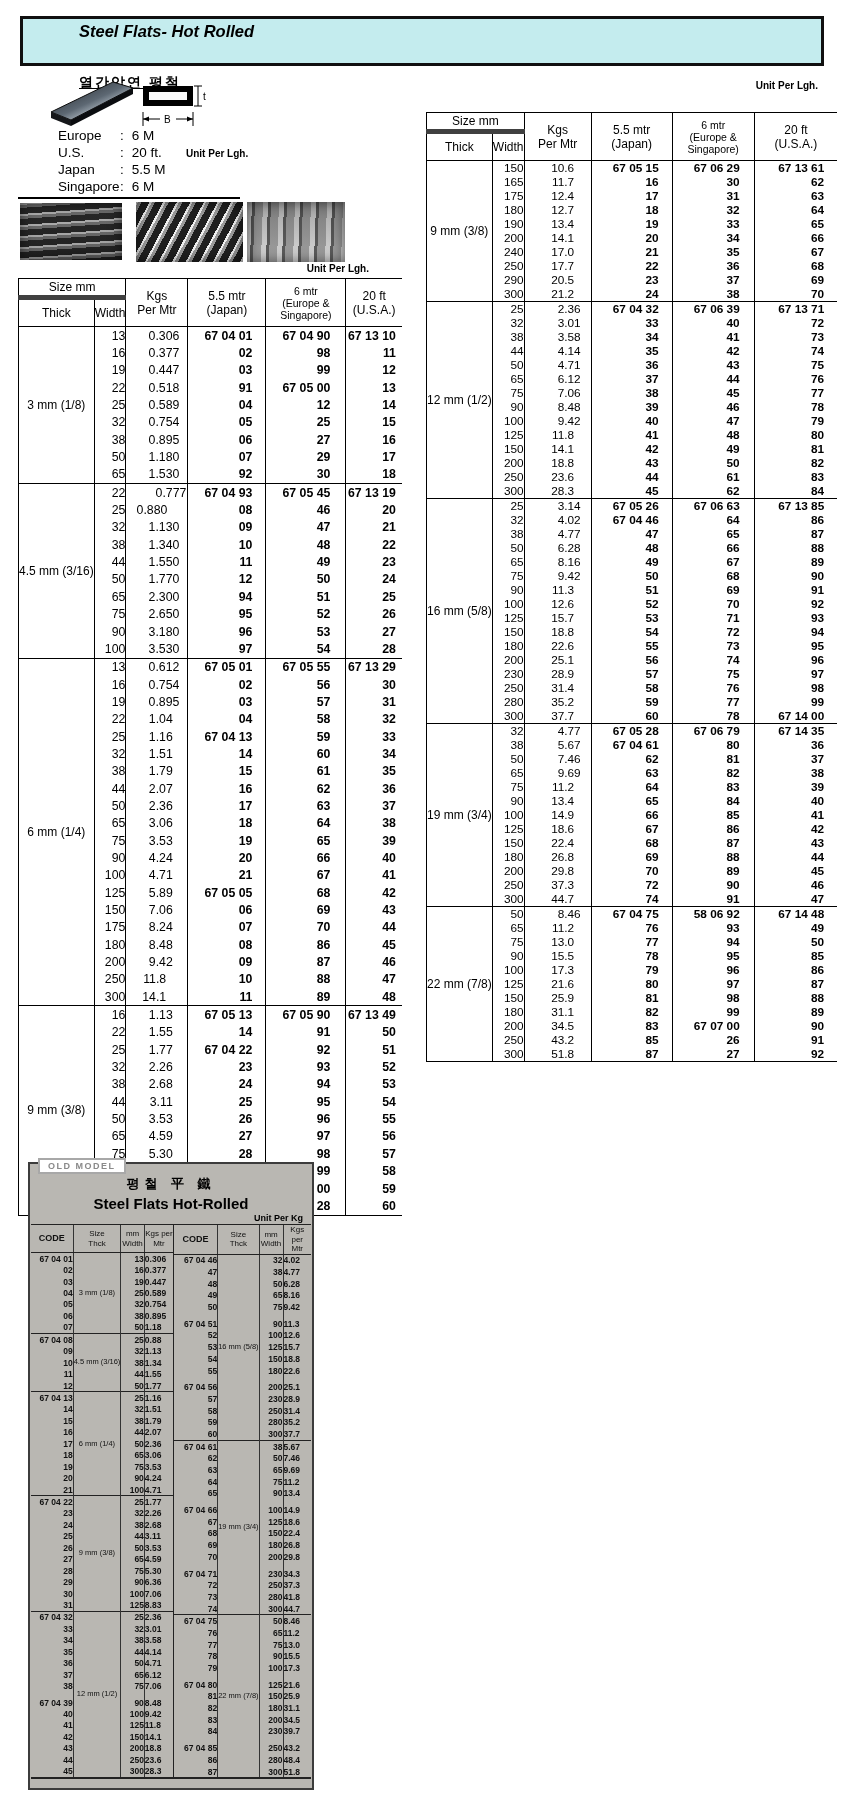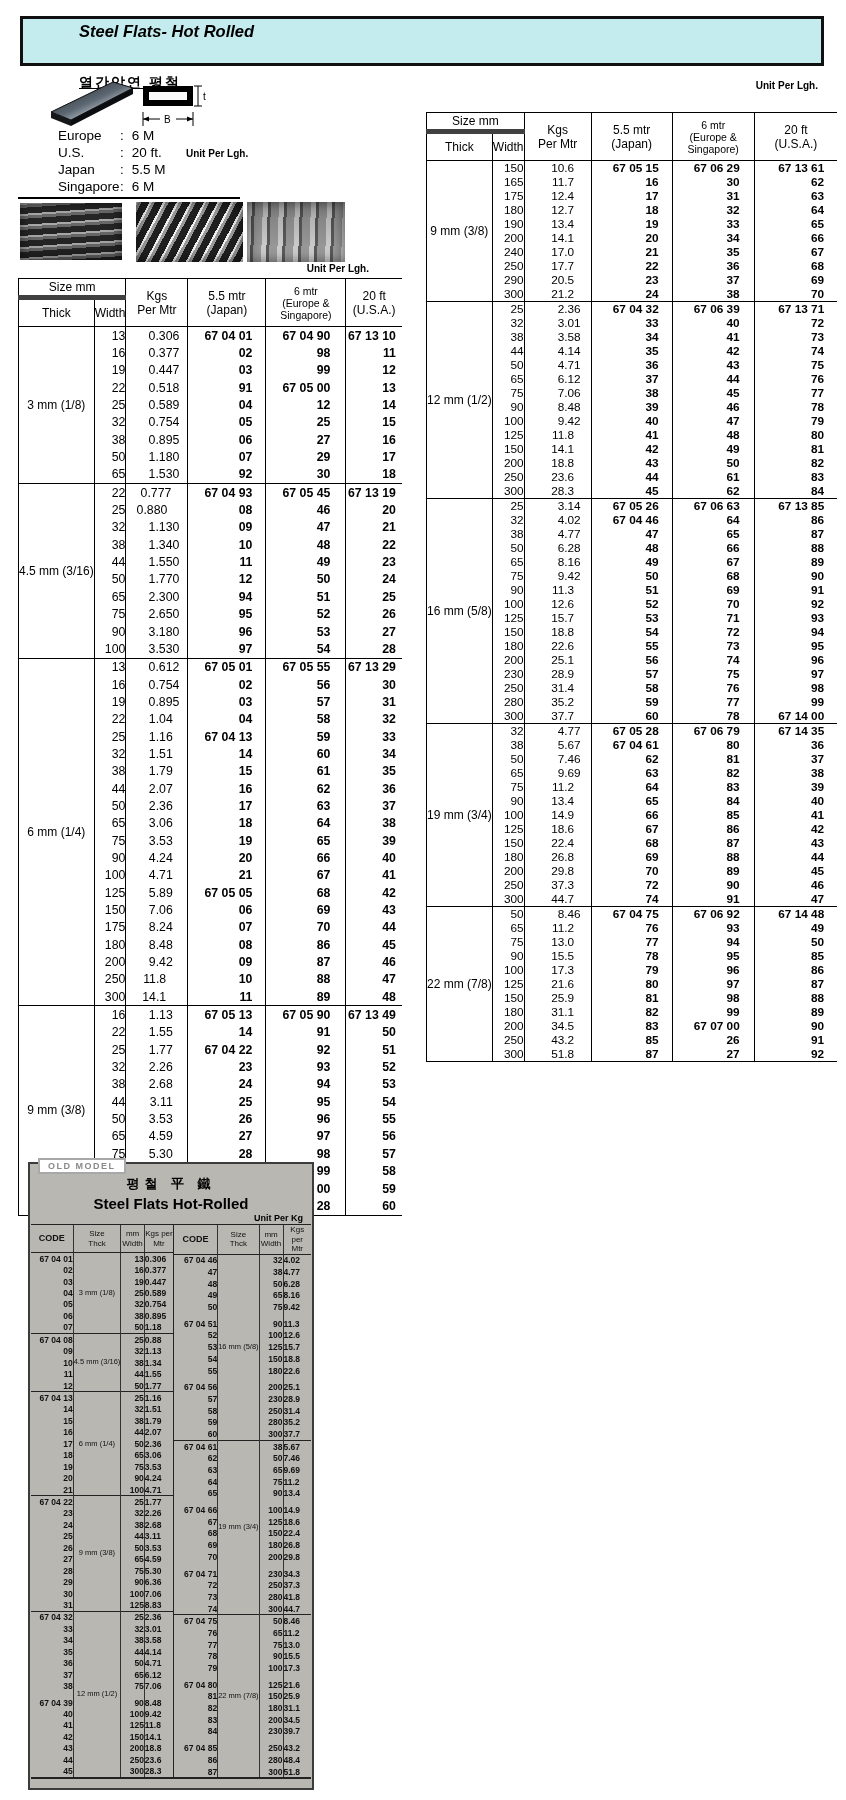--- a/index.html
+++ b/index.html
@@ -256,21 +256,21 @@
           <td class="c-kgs vl" style="padding-right: 8px;">1.530</td>
           <td class="c-code vl jp">92</td>
           <td class="c-code vl eu">30</td>
           <td class="c-code vl us">18</td>
         </tr>
         <tr class="gfirst">
           <td class="c-thick" rowspan="10">4.5
 mm
 (3/16)</td>
           <td class="c-w vl">22</td>
-          <td class="c-kgs vl" style="padding-right: 16px;">0.777</td>
+          <td class="c-kgs vl" style="padding-right: 1px;">0.777</td>
           <td class="c-code vl jp">67 04 93</td>
           <td class="c-code vl eu">67 05 45</td>
           <td class="c-code vl us">67 13 19</td>
         </tr>
         <tr>
           <td class="c-w vl">25</td>
           <td class="c-kgs vl" style="padding-right: 20px;">0.880</td>
           <td class="c-code vl jp">08</td>
           <td class="c-code vl eu">46</td>
           <td class="c-code vl us">20</td>
@@ -976,21 +976,21 @@
           <td class="c-code vl eu">91</td>
           <td class="c-code vl us">47</td>
         </tr>
         <tr class="gfirst">
           <td class="c-thick" rowspan="11">22
 mm
 (7/8)</td>
           <td class="c-w vl">50</td>
           <td class="c-kgs vl" style="padding-right: 10px;">8.46</td>
           <td class="c-code vl jp">67 04 75</td>
-          <td class="c-code vl eu">67 06 92</td>
+          <td class="c-code vl eu">58 06 92</td>
           <td class="c-code vl us">67 14 48</td>
         </tr>
         <tr>
           <td class="c-w vl">65</td>
           <td class="c-kgs vl" style="padding-right: 16.6px;">11.2</td>
           <td class="c-code vl jp">76</td>
           <td class="c-code vl eu">93</td>
           <td class="c-code vl us">49</td>
         </tr>
         <tr>

